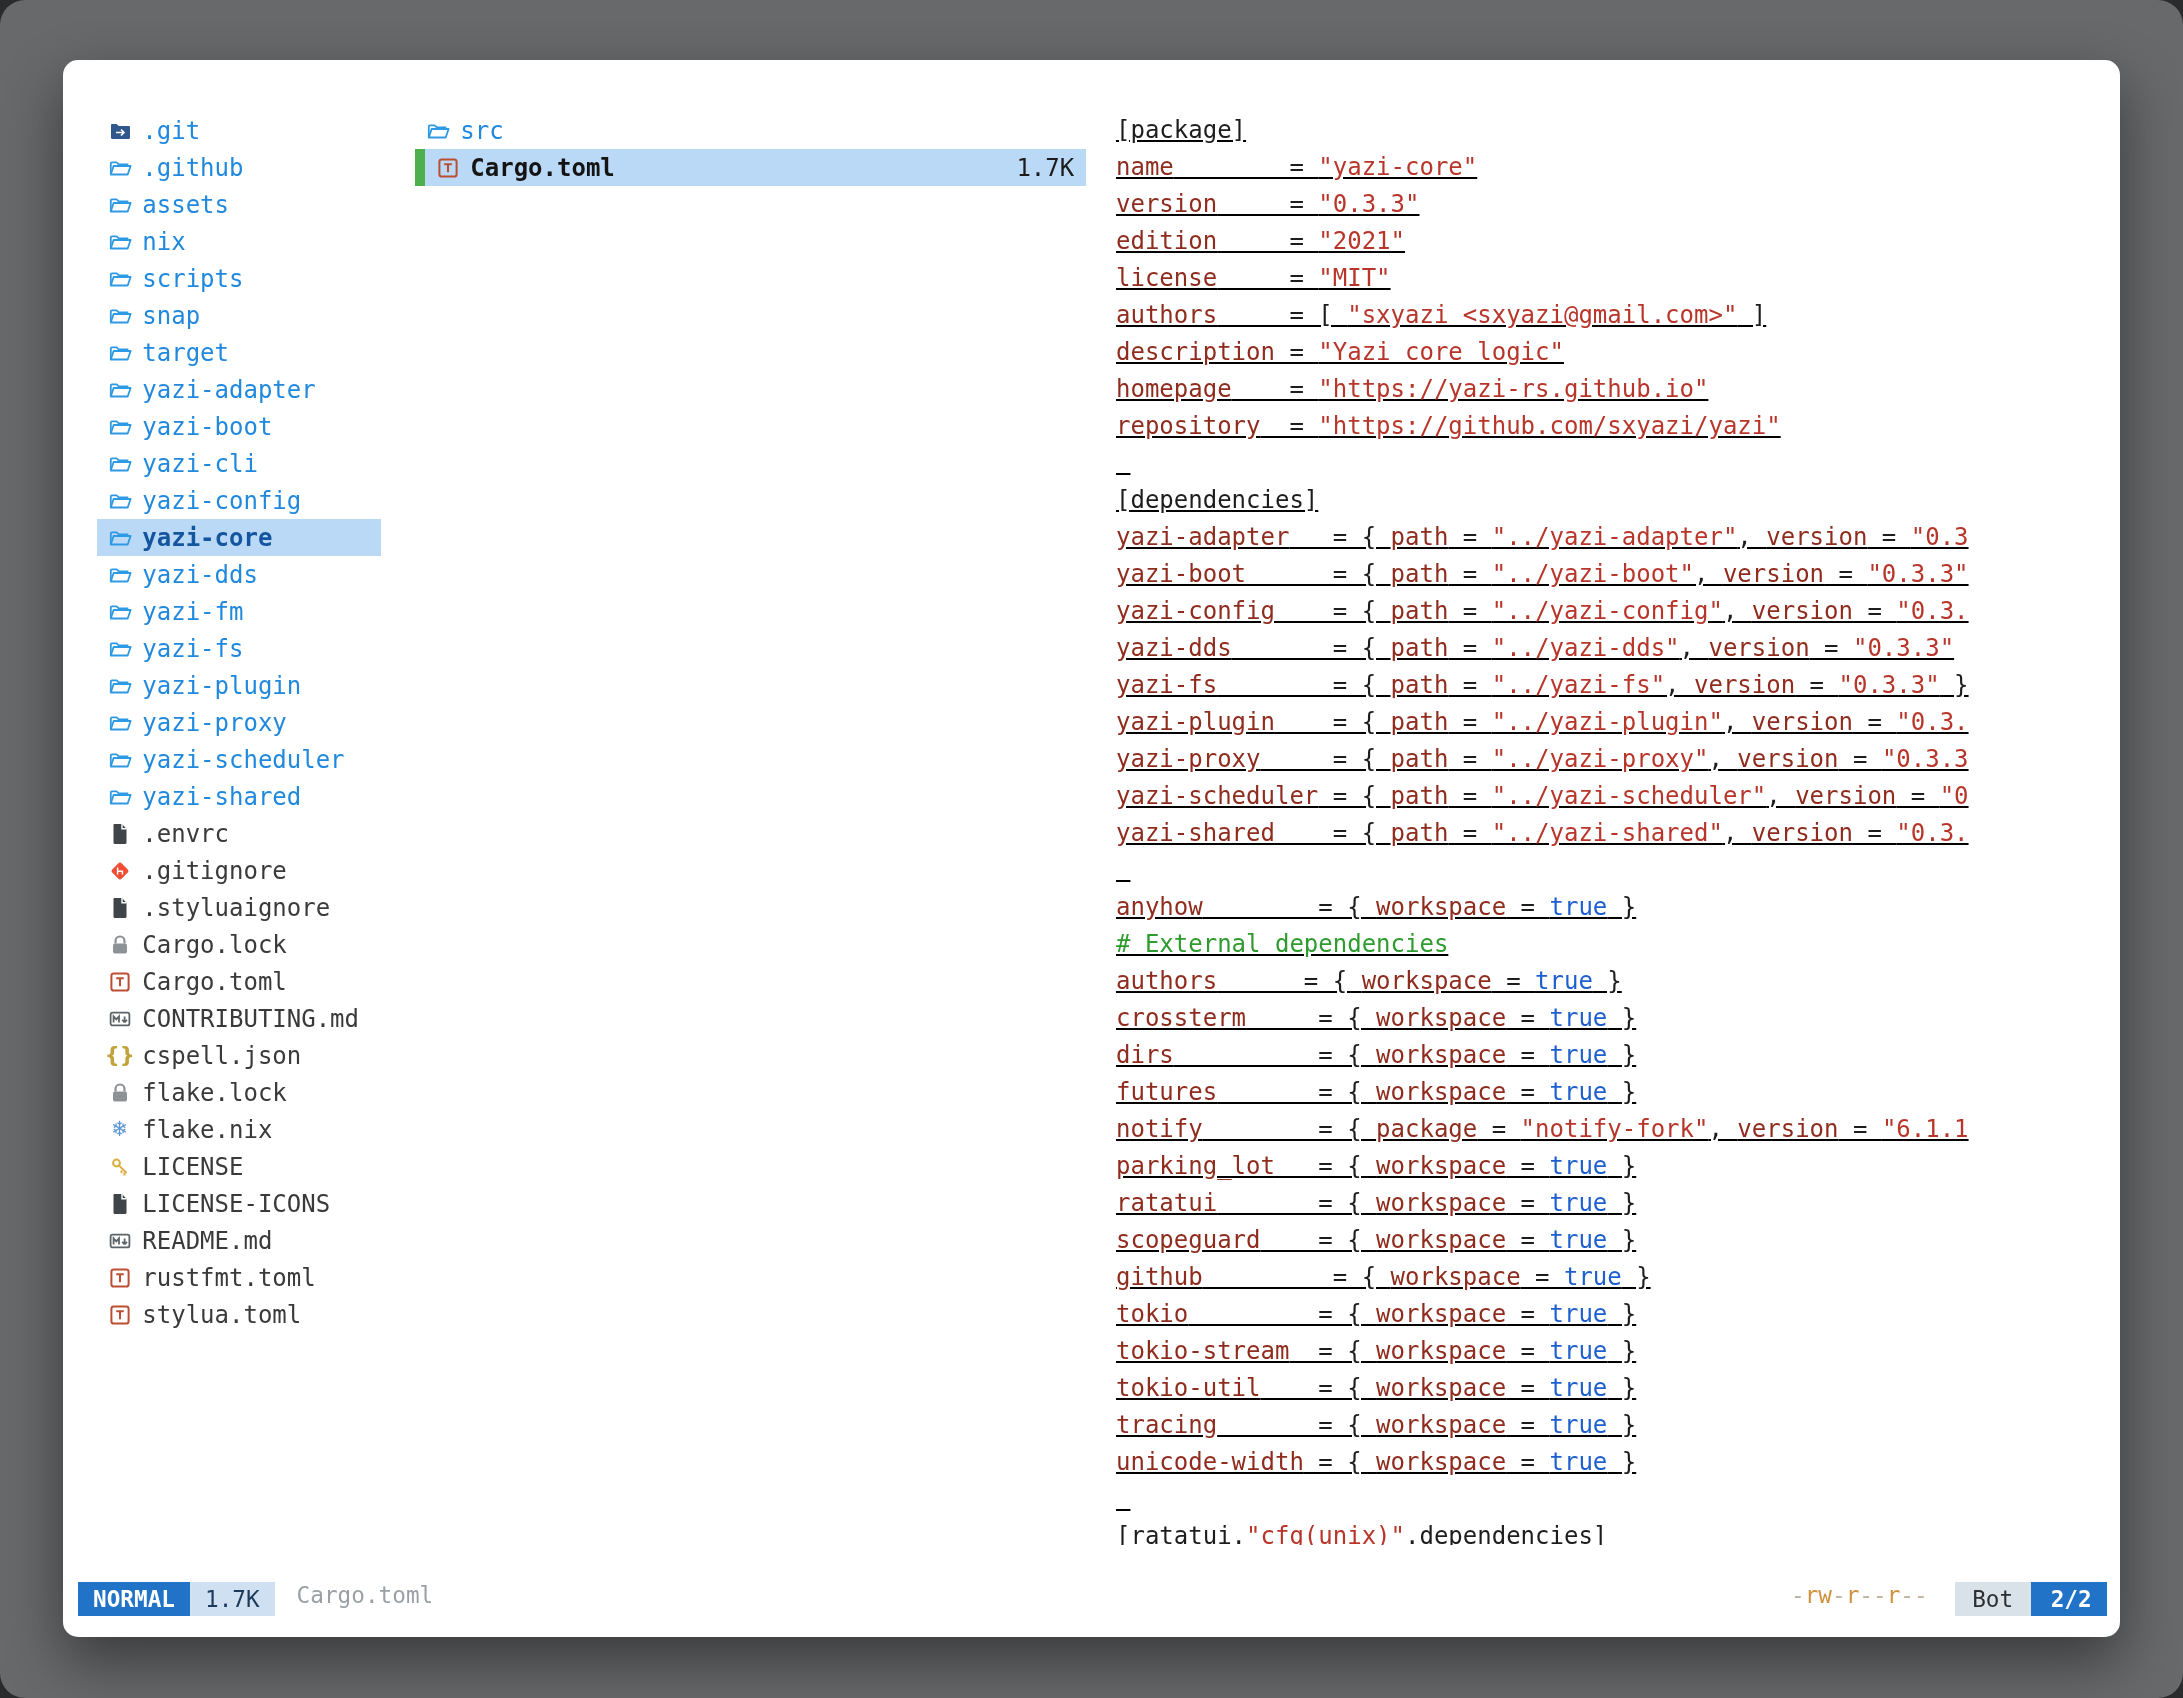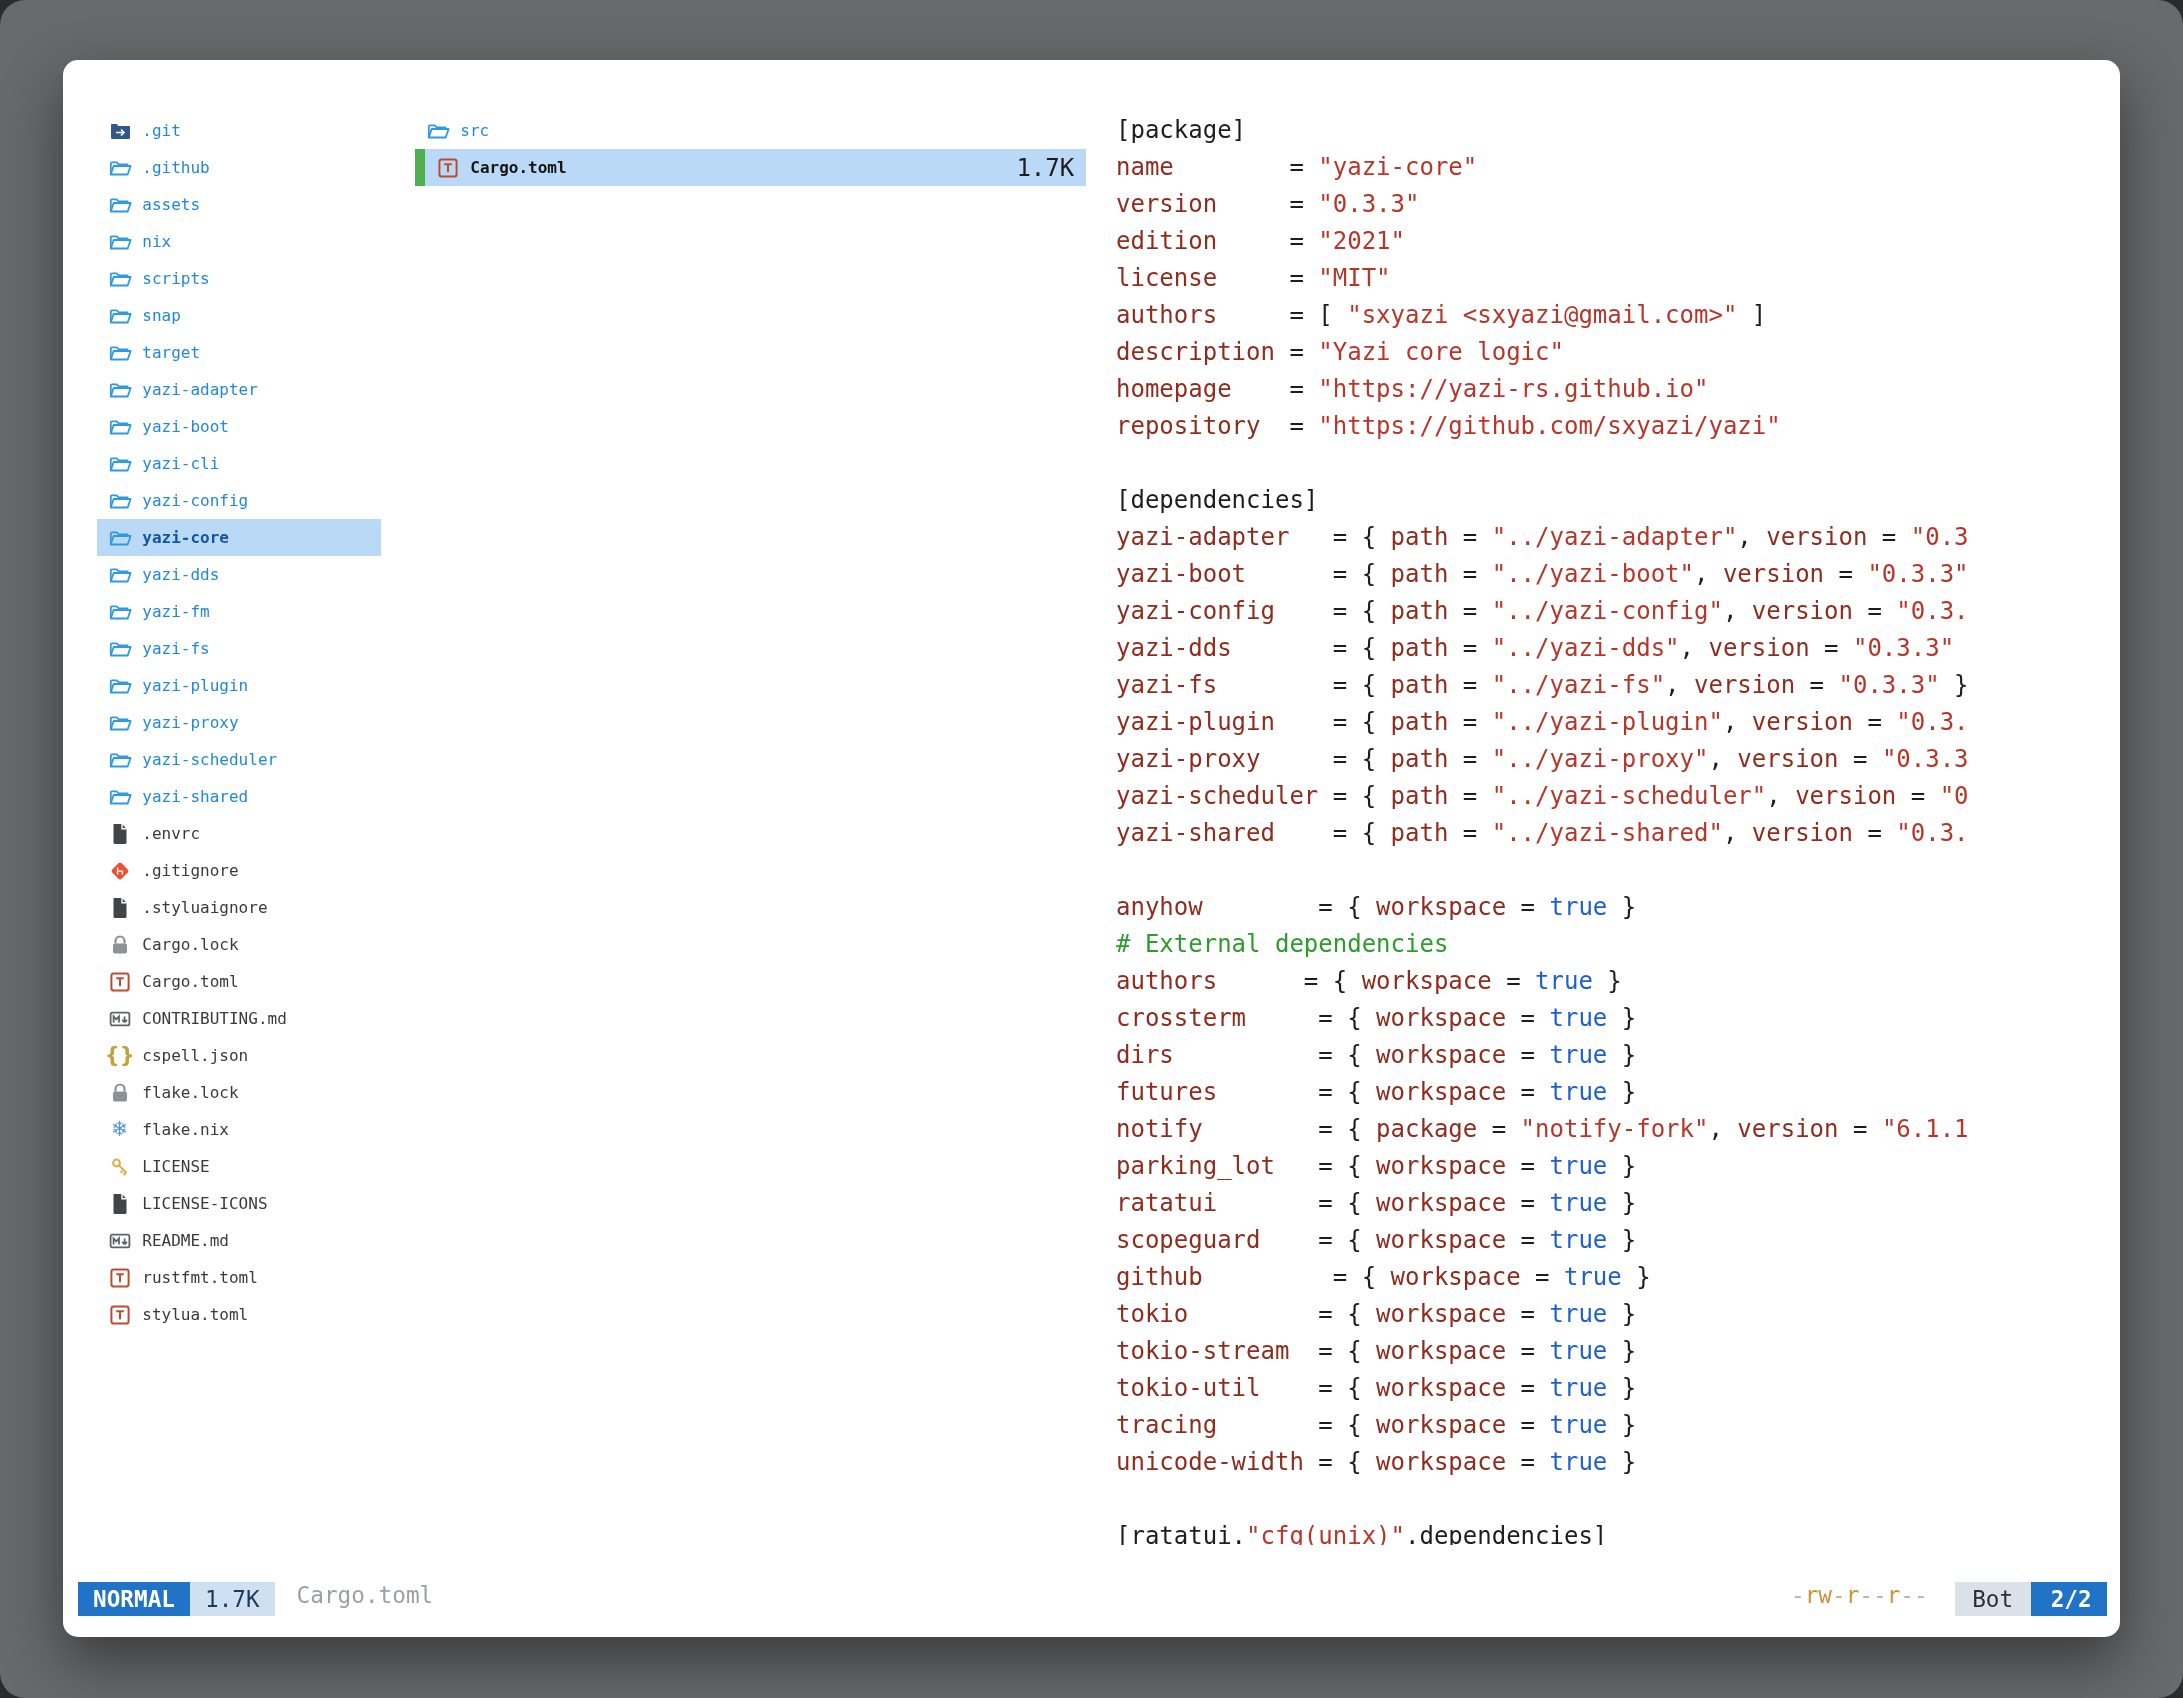--- a/index.html
+++ b/index.html
@@ -8,27 +8,27 @@
   .backdrop { position:absolute; inset:0; background:var(--background,#67696b); border-radius:25px; }
   .window {
     position:absolute; left:63px; top:60px; width:2057px; height:1577px;
     background:var(--window-bg,#ffffff); border-radius:15px;
     box-shadow:0 23.5px 59px rgba(0,0,0,.45);
     overflow:hidden;
   }
   .pane { position:absolute; top:52px; }
   .pane-parent  { left:34px;  width:284px; }
   .pane-mid     { left:352px; width:671px; }
-  .pane-preview { left:1053px; width:999px; bottom:92px; overflow:hidden; }
+  .pane-preview { left:1053px; width:999px; bottom:92px; overflow:hidden;text-decoration:underline; }
 
   .row { display:flex; align-items:center; height:37px; padding:0 8.4px; white-space:pre; cursor:default; }
   .row .ic { width:28.5px; height:25px; flex:0 0 28.5px; display:flex; align-items:center; justify-content:center; margin-right:8.4px; }
   .row .ic svg { width:24px; height:24px; display:block; }
   .row .ic .gl { font-size:21px; font-weight:bold; line-height:1; font-family:"DejaVu Sans", sans-serif; }
-  .row .lbl { font-size:16px; color:var(--file-text,#3a3a3a); }
+  .row .lbl { font-size:24px; color:var(--file-text,#3a3a3a); }
   .row.dir .lbl { color:var(--dir-blue,#2189dd); }
   .row.sel { background:var(--selection-bg,#b9d9f6); }
   .row.sel .lbl { color:var(--selection-dir-text,#14559f); font-weight:bold; }
   .row.cursel { background:var(--selection-bg,#b9d9f6); border-left:10px solid var(--cursor-bar-green,#4db04d); }
   .row.cursel .lbl { color:#141414; font-weight:bold; }
   .row .size { margin-left:auto; font-size:24px; color:#1c1c1c; padding-right:3.4px; }
 
   .pl { height:37px; line-height:37px; font-size:24px; white-space:pre; color:var(--syn-plain,#1d1d1d); }
   .tk-p { color:var(--syn-plain,#1d1d1d); }
   .tk-k { color:var(--syn-key,#8f2c1e); }

